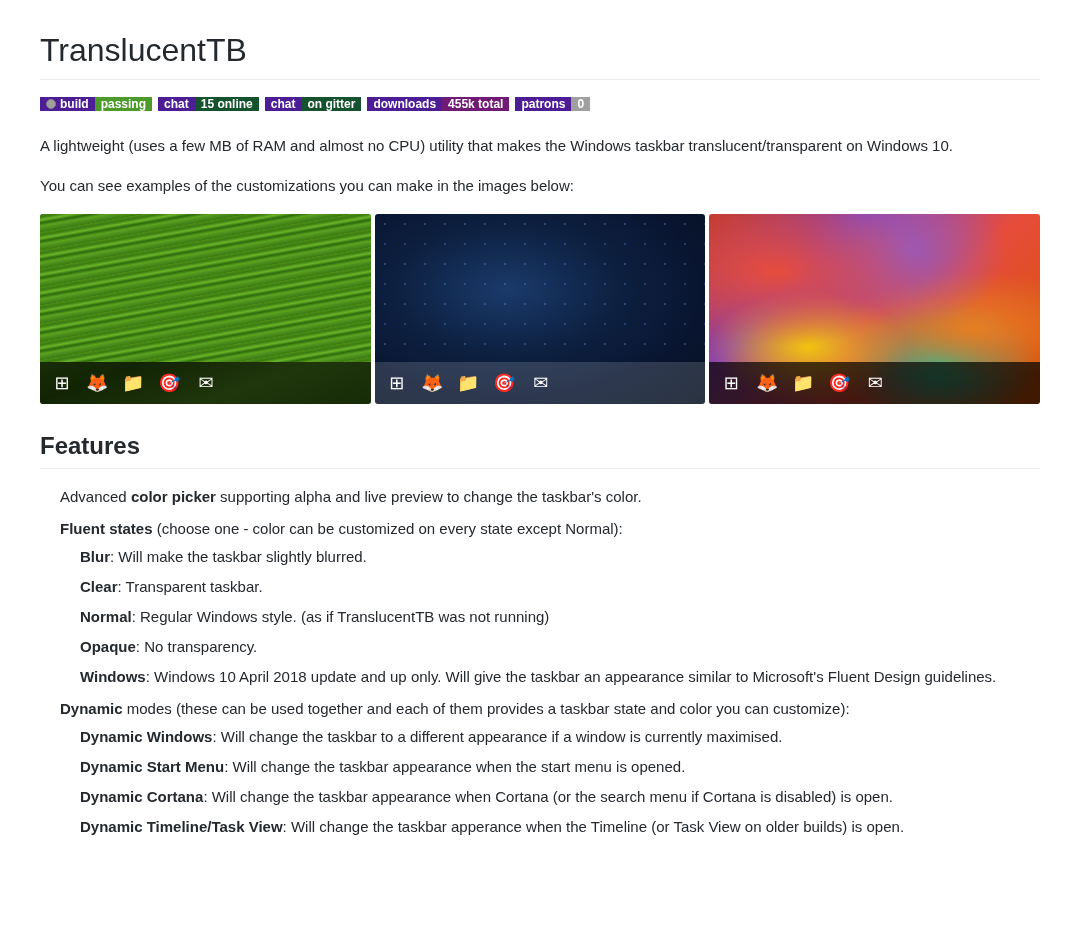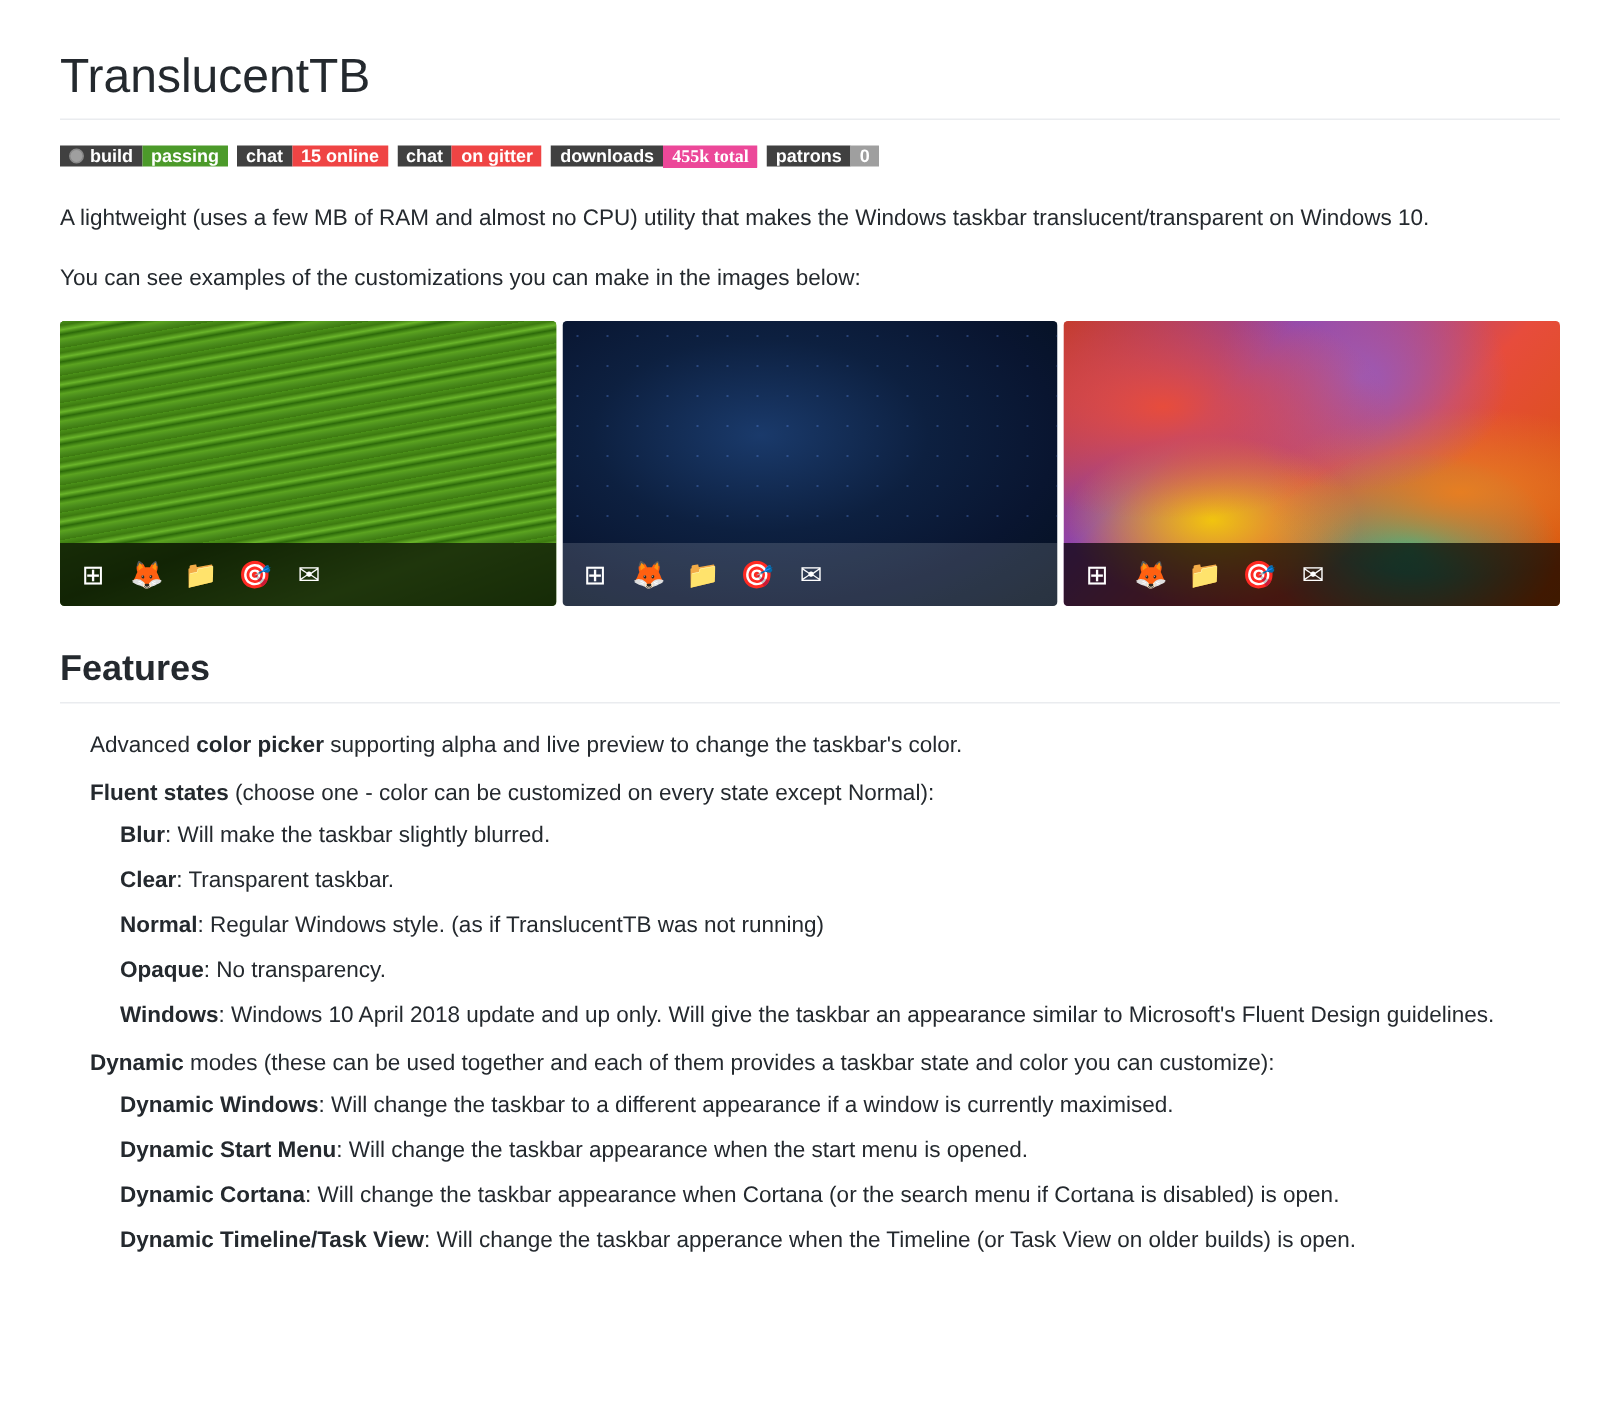--- a/index.html
+++ b/index.html
@@ -29,35 +29,35 @@
       display: inline-flex;
       align-items: center;
       border-radius: 3px;
       font-size: 12px;
       font-weight: 600;
       overflow: hidden;
       height: 20px;
       text-decoration: none;
     }
     .badge-left {
-      background: #404040;
+      background: #4c1d95;
       color: #fff;
       padding: 0 6px;
       display: flex;
       align-items: center;
       gap: 4px;
     }
     .badge-right {
       color: #fff;
       padding: 0 6px;
       text-align: center;
     }
     .bg-green { background: #4c9a2a; }
-    .bg-teal { background: #ef4444; }
-    .bg-brightgreen { background: #ec4899; font-family: Liberation Serif, serif; }
+    .bg-teal { background: #14532d; }
+    .bg-brightgreen { background: #701a75; }
     .bg-gray { background: #9f9f9f; }
     .circle-icon {
       width: 10px;
       height: 10px;
       border-radius: 50%;
       background: #9f9f9f;
       display: inline-block;
       border: 1.5px solid #888;
     }
     .description {

